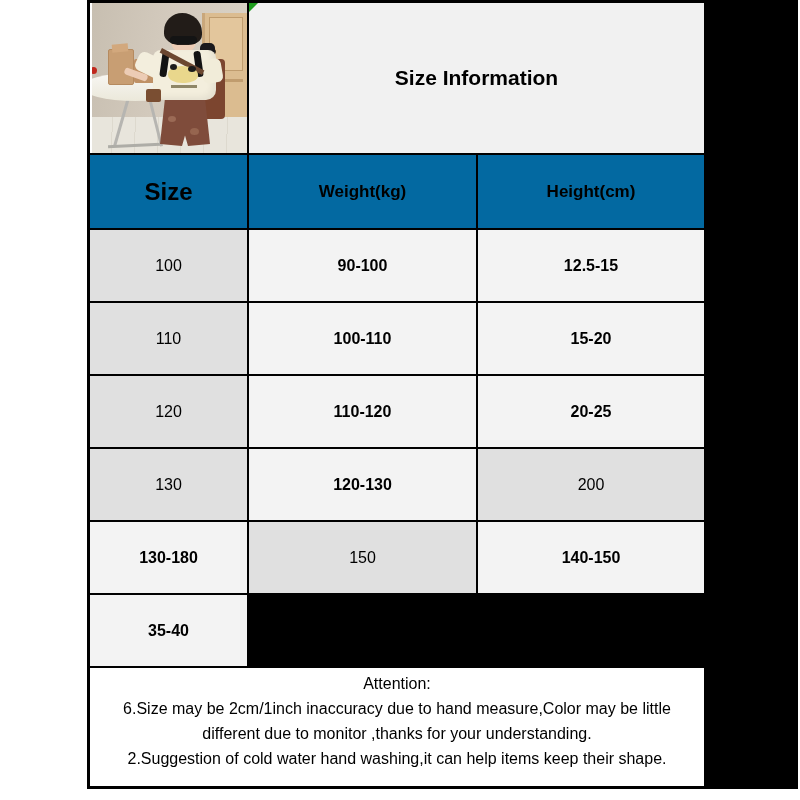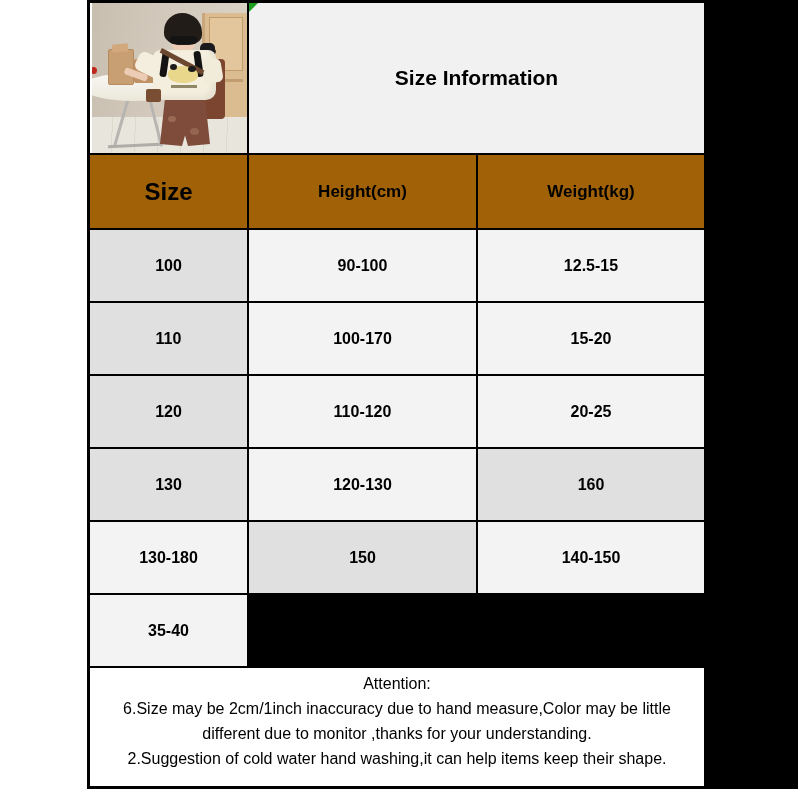--- a/index.html
+++ b/index.html
@@ -12,23 +12,23 @@
     box-sizing:border-box;border:3px solid #000;background:#000;
     display:grid;
     grid-template-columns:157px 227px 226px;
     grid-template-rows:150px 73px repeat(6,71px) 118px;
     gap:2px;
   }
   .cell{display:flex;align-items:center;justify-content:center;overflow:hidden;}
   .title-cell{grid-column:2 / 4;background:#f1f1f1;position:relative;font-size:21px;font-weight:bold;}
   .green-tri{position:absolute;left:0;top:0;width:0;height:0;
     border-top:9px solid #1d9b1d;border-right:9px solid transparent;}
-  .th{background:#a16207;font-weight:bold;font-size:17px;}
+  .th{background:#0369a1;font-weight:bold;font-size:17px;}
   .th-size{font-size:24px;}
-  .size-cell{background:#e0e0e0;font-weight:bold;font-size:16px;}
+  .size-cell{background:#e0e0e0;font-weight:normal;font-size:16px;}
   .data-cell{background:#f3f3f3;font-weight:bold;font-size:16px;}
   .attention{
     grid-column:1 / 4;background:#ffffff;padding:3px 6px;box-sizing:border-box;
     font-size:16px;line-height:25px;font-weight:normal;text-align:left;
   }
   .attention div{margin:0;text-align:center;}
 
   
   .photo-cell{
     position:relative;background:linear-gradient(100deg,#c7beb0 0%,#d3cabd 45%,#dad3c7 100%);
@@ -124,39 +124,39 @@
     </div>
     <div class="ph-inset"></div>
   </div>
 
   <div class="cell title-cell">
     <span class="green-tri"></span>
     <span>Size Information</span>
   </div>
 
   <div class="cell th th-size">Size</div>
+  <div class="cell th">Weight(kg)</div>
   <div class="cell th">Height(cm)</div>
-  <div class="cell th">Weight(kg)</div>
 
   <div class="cell size-cell">100</div>
   <div class="cell data-cell">90-100</div>
   <div class="cell data-cell">12.5-15</div>
 
   <div class="cell size-cell">110</div>
-  <div class="cell data-cell">100-170</div>
+  <div class="cell data-cell">100-110</div>
   <div class="cell data-cell">15-20</div>
 
   <div class="cell size-cell">120</div>
   <div class="cell data-cell">110-120</div>
   <div class="cell data-cell">20-25</div>
 
   <div class="cell size-cell">130</div>
   <div class="cell data-cell">120-130</div>
 
-  <div class="cell size-cell">160</div>
+  <div class="cell size-cell">200</div>
   <div class="cell data-cell">130-180</div>
 
   <div class="cell size-cell">150</div>
   <div class="cell data-cell">140-150</div>
   <div class="cell data-cell">35-40</div>
 
   <div class="attention">
     <div>Attention:</div>
     <div>6.Size may be 2cm/1inch inaccuracy due to hand measure,Color may be little different due to monitor ,thanks for your understanding.</div>
     <div>2.Suggestion of cold water hand washing,it can help items keep their shape.</div>

